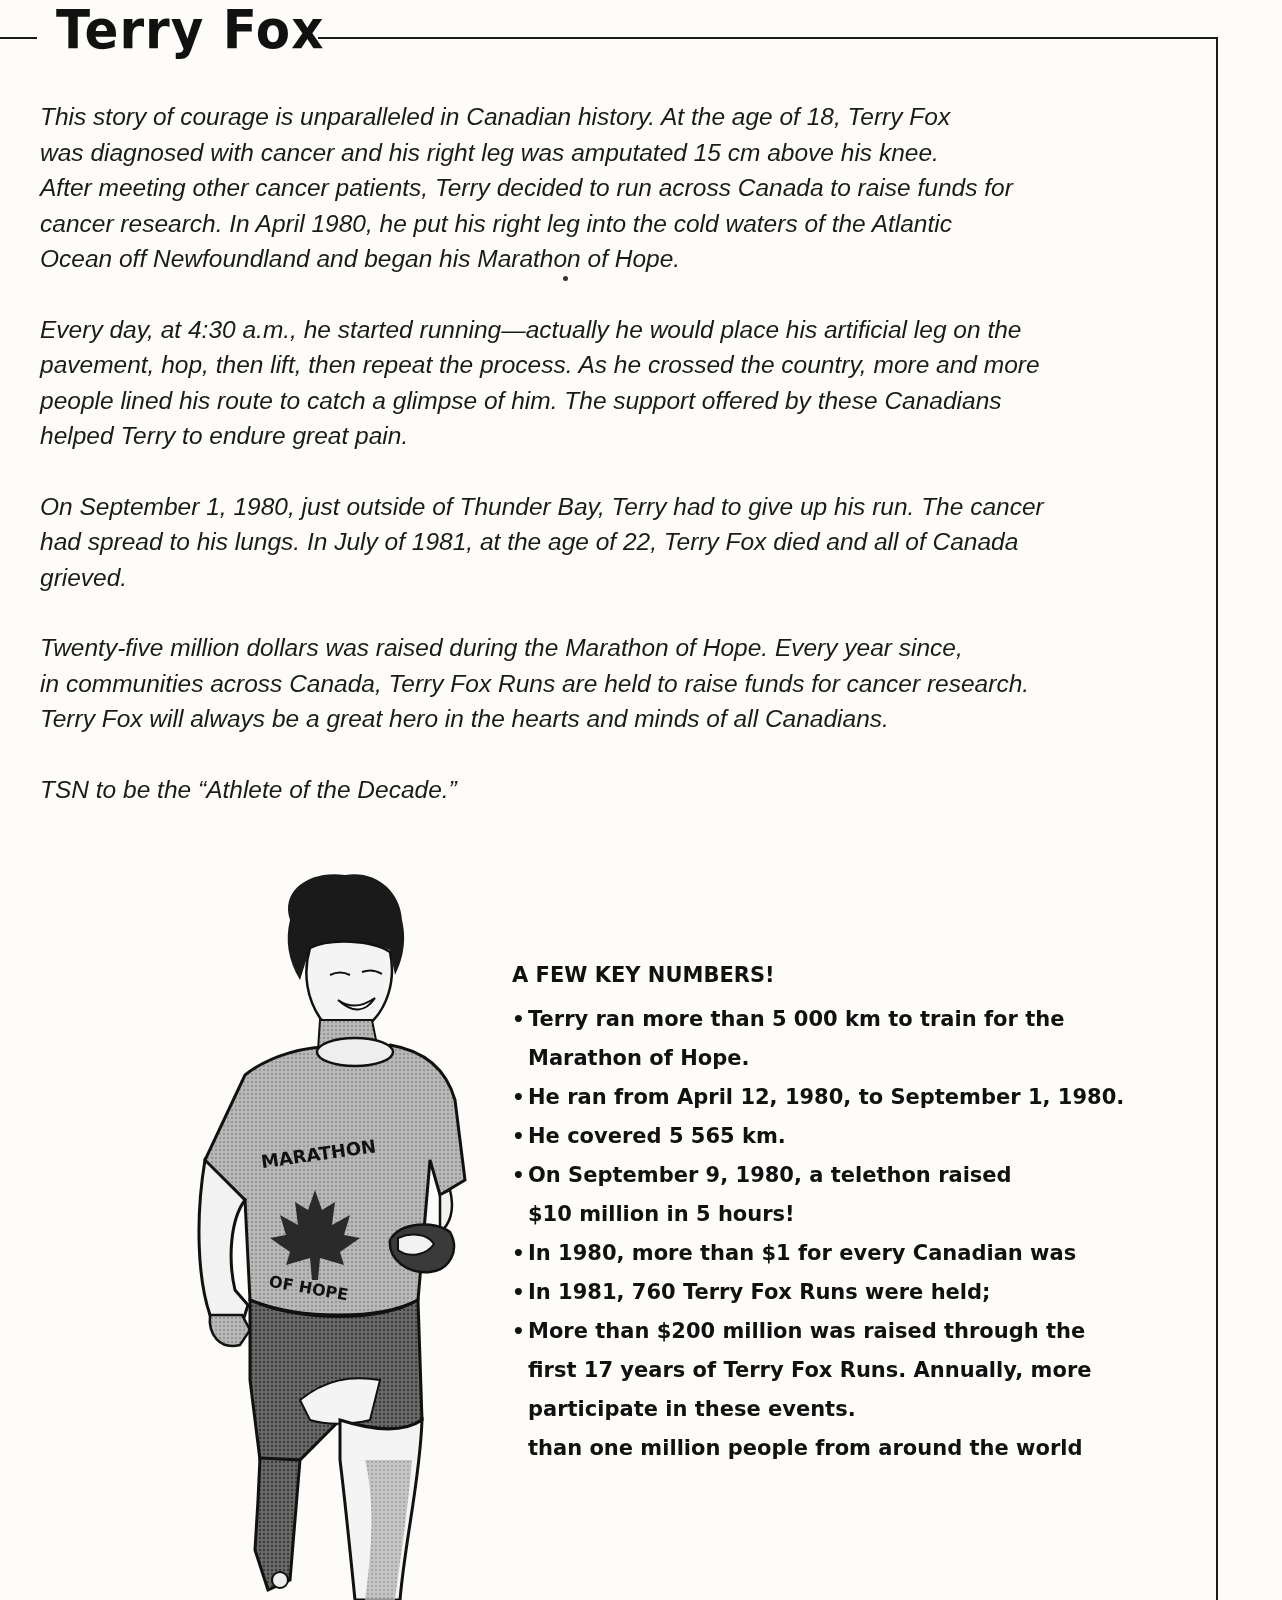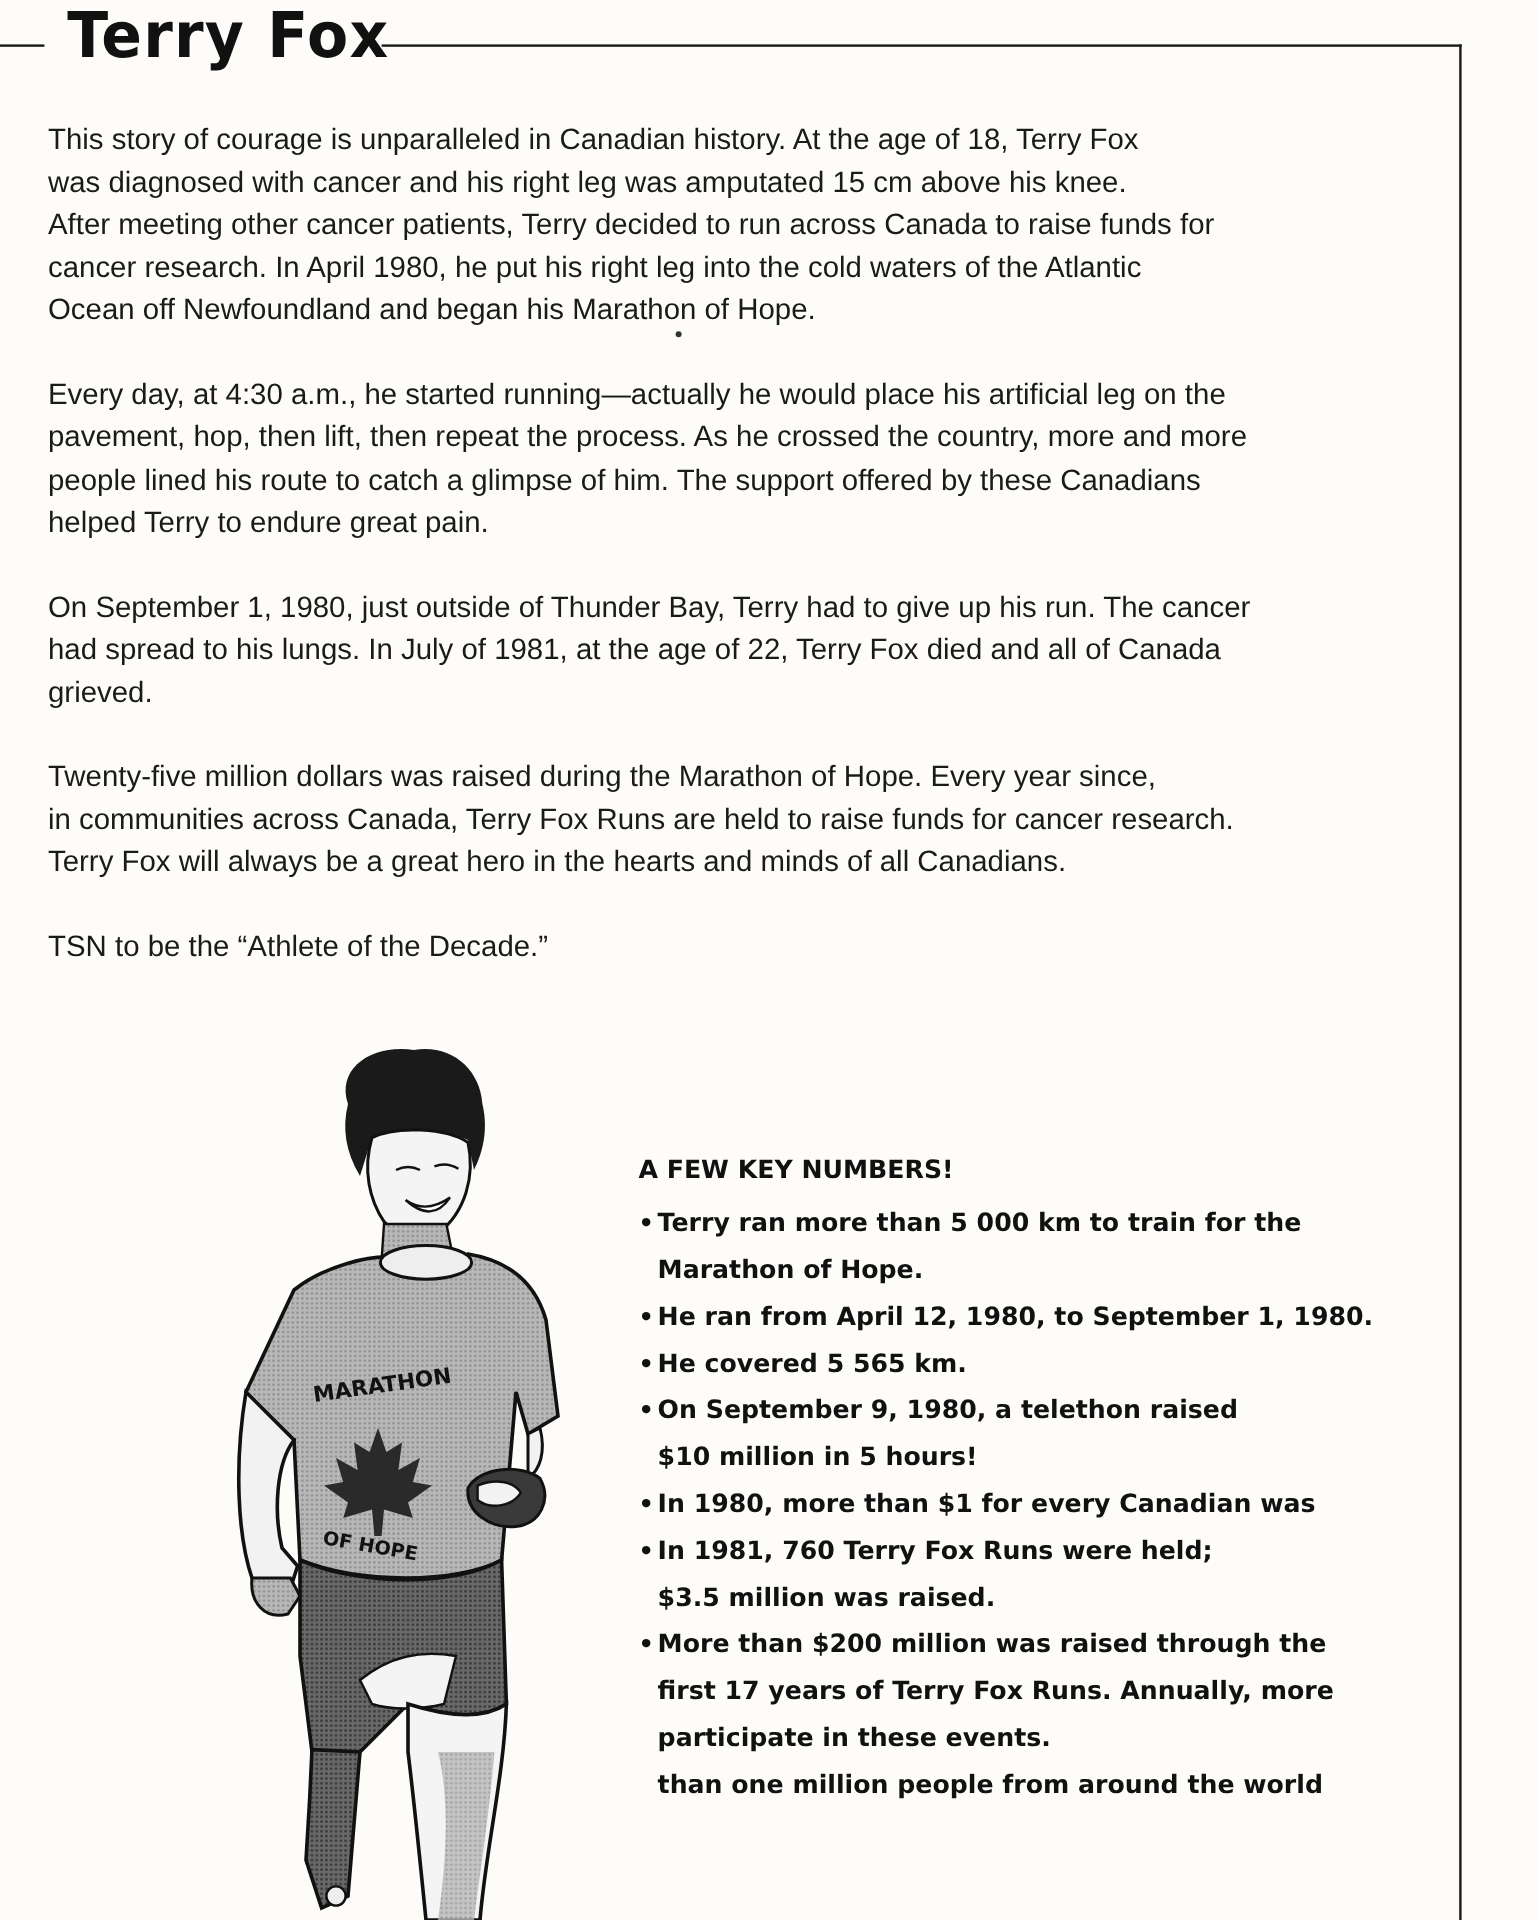--- a/index.html
+++ b/index.html
@@ -21,29 +21,29 @@
     }
     .rule-top {
       position: absolute; left: 318px; top: 37px; width: 900px; height: 2px; background: #1a1a1a;
     }
     .rule-right {
       position: absolute; left: 1216px; top: 37px; width: 2px; height: 1563px; background: #1a1a1a;
     }
     .body-text {
       position: absolute; left: 40px; top: 99px; width: 1150px;
       font-family: "Liberation Sans", sans-serif;
-      font-size: 24.5px; line-height: 35.5px; color: #1a1a1a;
+      font-size: 24.5px; line-height: 35.5px; color: #1a1a1a; font-style: italic;
     }
     .body-text p { margin: 0 0 35px 0; }
     .body-text .line { display: block; white-space: nowrap; }
     .figure {
       position: absolute; left: 150px; top: 860px; width: 340px; height: 740px;
     }
     .key-box {
-      position: absolute; left: 532px; top: 960px; width: 640px;
+      position: absolute; left: 512px; top: 960px; width: 640px;
       font-family: "DejaVu Sans", sans-serif; font-weight: bold;
       font-size: 21px; color: #111;
     }
     .key-heading { line-height: 30px; margin-bottom: 10px; font-size: 21px; }
     .key-list { list-style: none; margin: 0; padding: 0; }
     .key-item {
       position: relative; padding-left: 16px; line-height: 39px;
     }
     .key-item .bullet {
       position: absolute; left: 0; top: 0; font-size: 20px;
@@ -160,21 +160,20 @@
         <span class="l">On September 9, 1980, a telethon raised</span>
         <span class="l">$10 million in 5 hours!</span>
       </li>
       <li class="key-item">
         <span class="bullet">•</span>
         <span class="l">In 1980, more than $1 for every Canadian was</span>
       </li>
       <li class="key-item">
         <span class="bullet">•</span>
         <span class="l">In 1981, 760 Terry Fox Runs were held;</span>
-        <span class="l">$3.5 million was raised.</span>
       </li>
       <li class="key-item">
         <span class="bullet">•</span>
         <span class="l">More than $200 million was raised through the</span>
         <span class="l">first 17 years of Terry Fox Runs. Annually, more</span>
         <span class="l">participate in these events.</span>
         <span class="l">than one million people from around the world</span>
       </li>
     </ul>
   </div>

